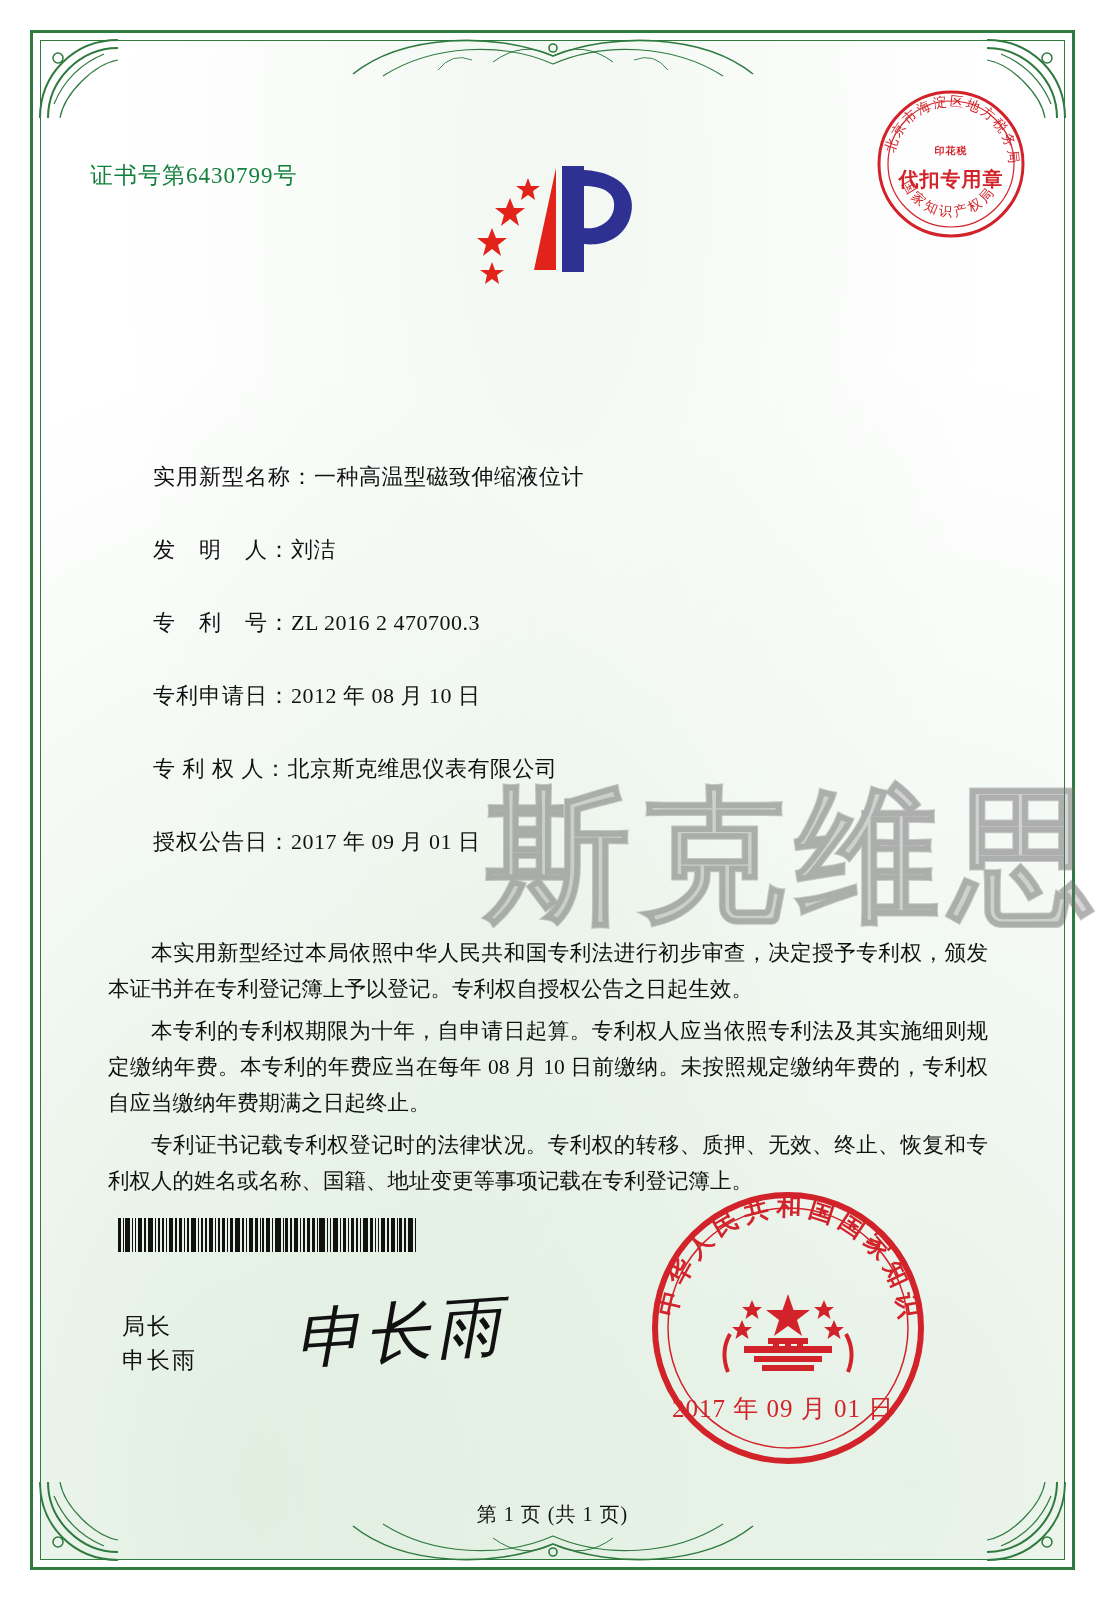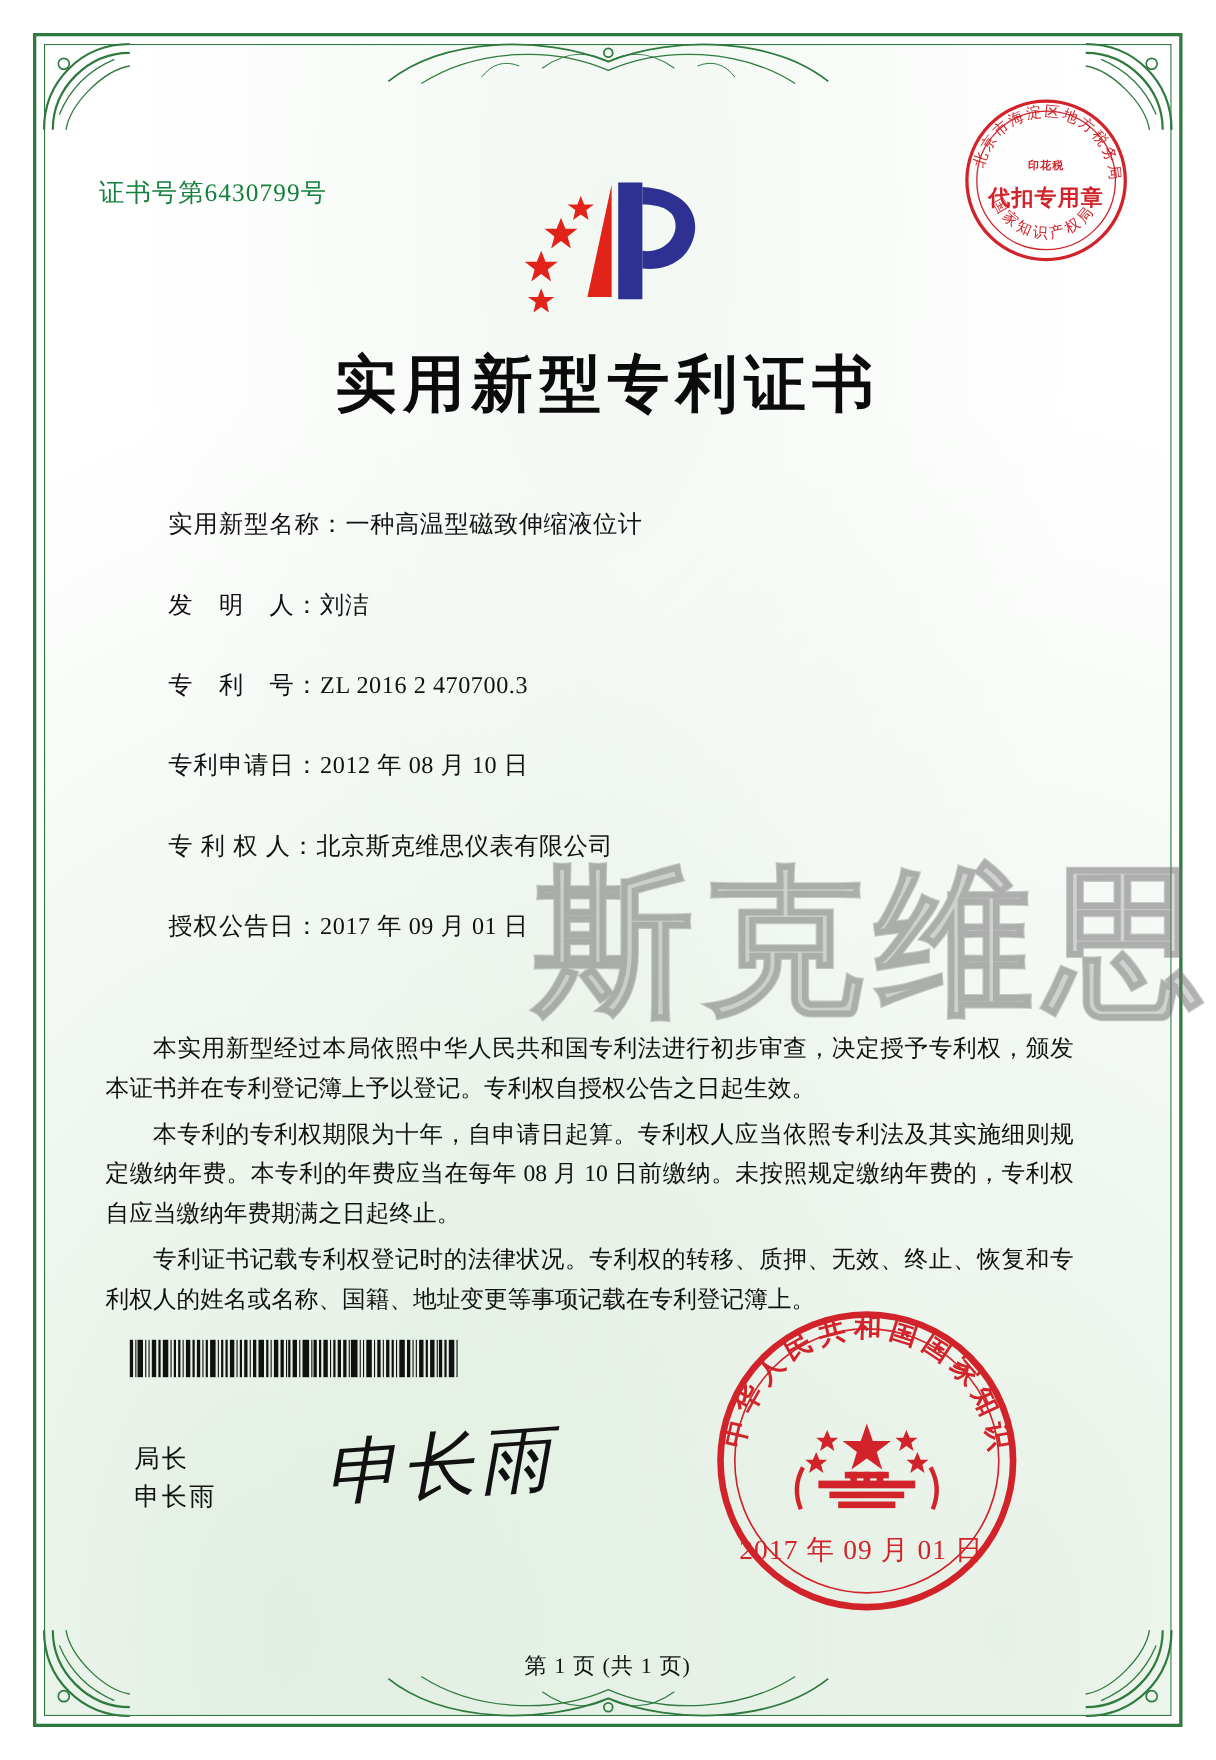--- a/index.html
+++ b/index.html
@@ -133,21 +133,21 @@
     color: #111;
     margin-bottom: 43px;
     white-space: nowrap;
   }
   .field-label { letter-spacing: 1px; margin-left: 45px; }
   .field-value { letter-spacing: 0.5px; }
 
   
   .body-text {
     position: absolute;
-    left: 96px;
+    left: 108px;
     top: 935px;
     width: 880px;
     font-size: 21.5px;
     line-height: 36px;
     color: #111;
     text-align: justify;
   }
   .body-text p {
     margin: 0 0 6px 0;
     text-indent: 2em;
@@ -354,21 +354,20 @@
         <textPath href="#arcTop" startOffset="6%">北京市海淀区地方税务局</textPath>
       </text>
       <text font-family="'Liberation Serif',serif" font-size="13.5" fill="#d2232a" letter-spacing="3">
         <textPath href="#arcBottom" startOffset="12%">国家知识产权局</textPath>
       </text>
     </svg>
     <div class="ts-text ts-line1">印花税</div>
     <div class="ts-text ts-line2">代扣专用章</div>
   </div>
 
-  <div class="title">实用新型专利证书</div>
 
   <div class="fields">
     <div class="field-row">
       <span class="field-label">实用新型名称：</span><span class="field-value">一种高温型磁致伸缩液位计</span>
     </div>
     <div class="field-row">
       <span class="field-label">发　明　人：</span><span class="field-value">刘洁</span>
     </div>
     <div class="field-row">
       <span class="field-label">专　利　号：</span><span class="field-value">ZL 2016 2 470700.3</span>

